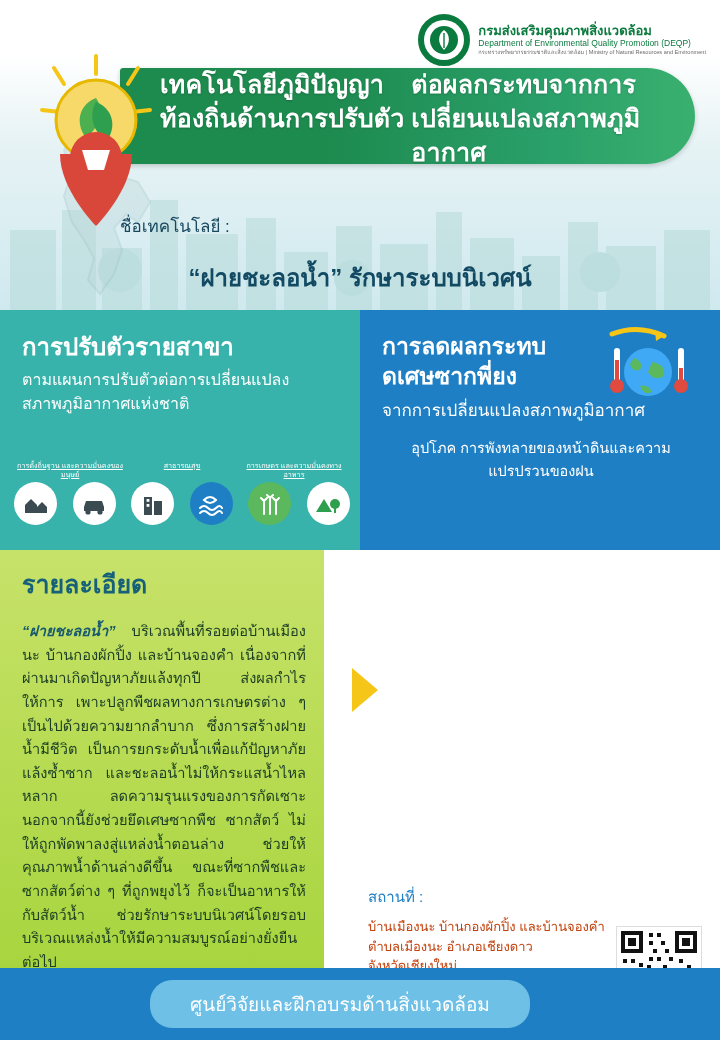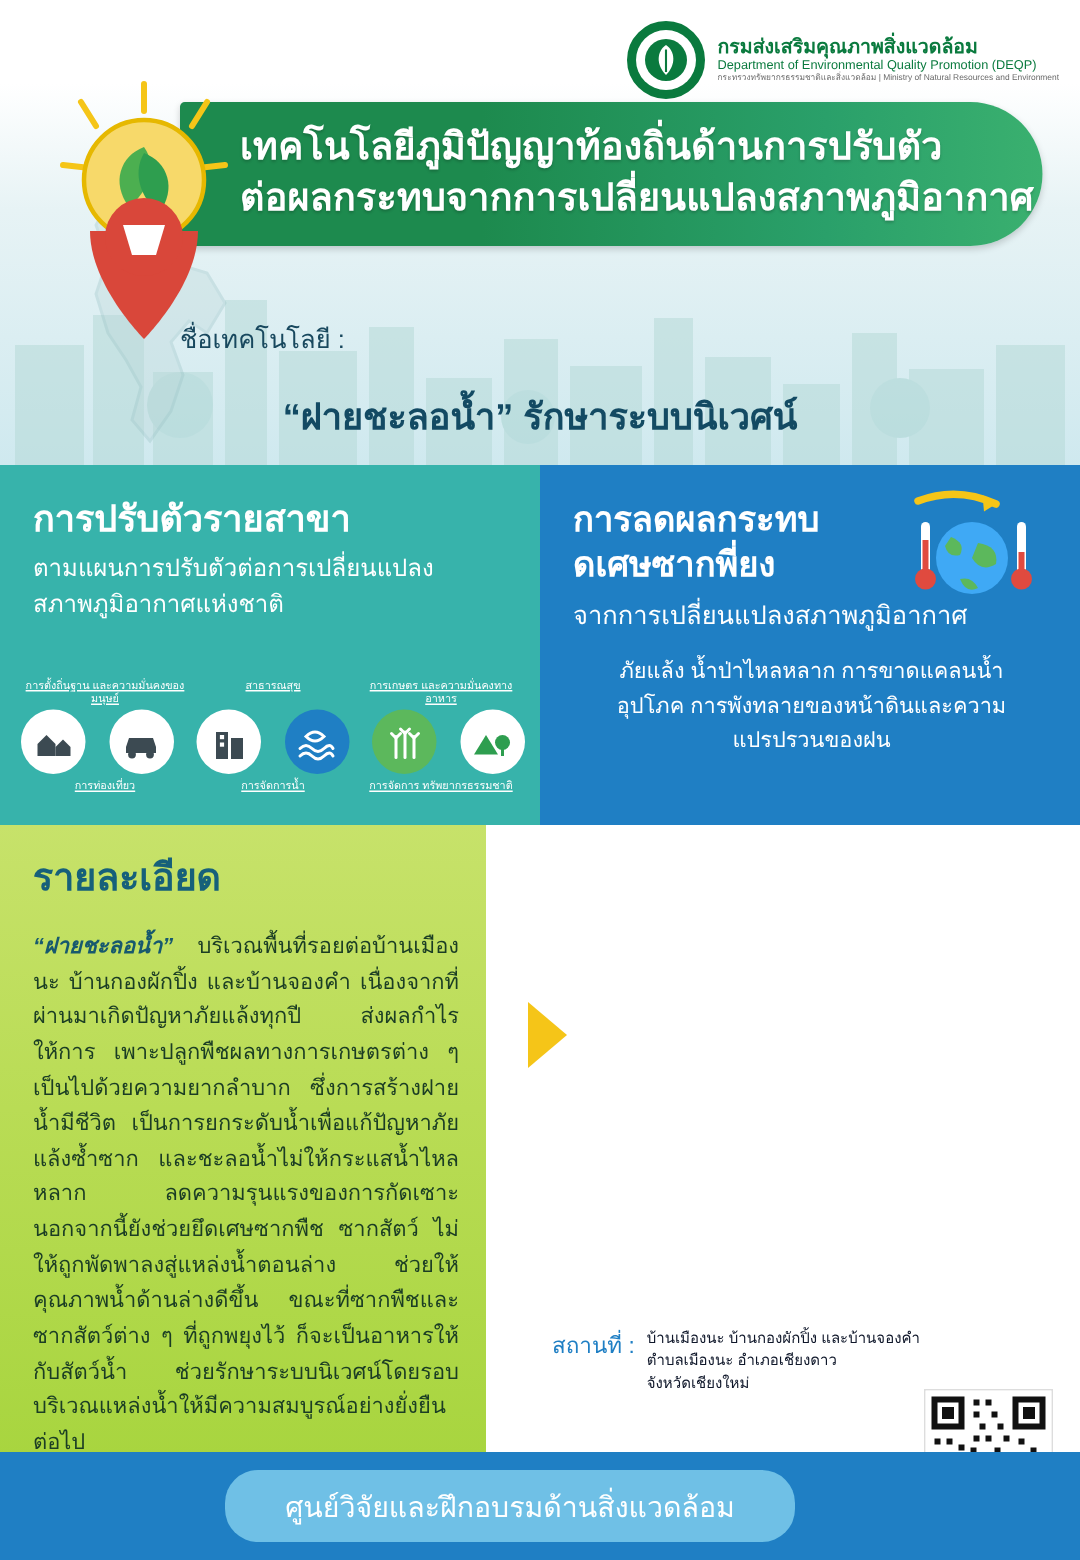--- a/index.html
+++ b/index.html
@@ -53,21 +53,21 @@
   .logo-text .l1 { font-size: 13px; color: #0a7a3e; font-weight: bold; }
   .logo-text .l2 { font-size: 8.5px; color: #0a7a3e; }
   .logo-text .l3 { font-size: 5.6px; color: #6a6a6a; }
 
   .title-banner {
     position: absolute; left: 120px; top: 68px;
     width: 575px; height: 96px;
     background: linear-gradient(90deg,#1d8a4e 0%, #1d8a4e 35%, #2aa06a 75%, #3ab06f 100%);
     border-radius: 4px 60px 60px 4px;
     box-shadow: 0 2px 5px rgba(0,0,0,.18);
-    display: flex; flex-direction: column; justify-content: center;
+    display: flex; flex-direction: row; justify-content: center;
     padding-left: 40px;
   }
   .title-banner .t1, .title-banner .t2 {
     color: #fff; font-size: 25px; font-weight: bold; letter-spacing: .2px;
     line-height: 1.35;
     text-shadow: 0 1px 2px rgba(0,0,0,.2);
   }
 
   
   .pin-wrap { position: absolute; left: 34px; top: 50px; width: 130px; height: 180px; }
@@ -150,24 +150,24 @@
     position: absolute; left: 352px; top: 680px;
     width: 0; height: 0;
     border-top: 22px solid transparent;
     border-bottom: 22px solid transparent;
     border-left: 26px solid #f5c518;
     z-index: 5;
   }
 
   .place-block {
     position: absolute; left: 368px; top: 885px; width: 340px;
-    display: flex; gap: 8px;
+    display: flex; gap: 8px; flex-direction: column;
   }
   .place-label { color: #1f7fc4; font-size: 15px; white-space: nowrap; }
-  .place-value { color: #0f172a; font-size: 10px; line-height: 1.5; }
+  .place-value { color: #c2410c; font-size: 13px; line-height: 1.5; }
 
   .qr {
     position: absolute; right: 18px; bottom: 28px;
     width: 86px; height: 86px; background: #fff;
     border: 1px solid #ddd;
   }
   .qr-caption {
     position: absolute; right: 18px; bottom: 8px; width: 86px;
     text-align: center; font-size: 10px; color: #2a6fa8;
   }
@@ -326,26 +326,20 @@
           </div>
           <div class="sicon teal2">
             <svg width="32" height="32" viewBox="0 0 32 32">
                 <g fill="#2e9e4f">
                   <path d="M4 24 L12 11 L20 24 Z"></path>
                   <circle cx="23" cy="16" r="5"></circle>
                   <rect x="22" y="19" width="2" height="6"></rect>
                 </g>
               </svg>
           </div>
-        </div>
-        <div class="sector-bot-labels">
-          <span>การท่องเที่ยว</span>
-          <span>การจัดการน้ำ</span>
-          <span>การจัดการ
-ทรัพยากรธรรมชาติ</span>
         </div>
       </div>
     </div>
 
     <div class="band-right">
       <svg class="globe-ill" viewBox="0 0 108 86">
         <path d="M18 10 q26 -10 52 2" stroke="#f5c518" stroke-width="5" fill="none" stroke-linecap="round"></path>
         <path d="M70 12 l-9 -6 l1 11 Z" fill="#f5c518"></path>
         <circle cx="54" cy="48" r="24" fill="#3fa9f5"></circle>
         <path d="M40 34 q10 4 6 12 q-8 2 -10 -6 Z" fill="#5cb85c"></path>
@@ -361,21 +355,20 @@
           <circle cx="87" cy="62" r="7" fill="#e04a3f"></circle>
           <rect x="85" y="44" width="4" height="16" fill="#e04a3f"></rect>
         </g>
       </svg>
       <h2>
         <span>การลดผลกระทบ</span><br>
         <span>ดเศษซากพี่ยง</span>
       </h2>
       <div class="sub">จากการเปลี่ยนแปลงสภาพภูมิอากาศ</div>
       <div class="risks">
-        <div>ภัยแล้ง  น้ำป่าไหลหลาก  การขาดแคลนน้ำ</div>
         <div>อุปโภค  การพังทลายของหน้าดินและความ</div>
         <div>แปรปรวนของฝน</div>
       </div>
     </div>
   </div>
 
   <div class="detail">
     <div class="detail-panel">
       <div class="detail-title">รายละเอียด</div>
       <div class="detail-body">

